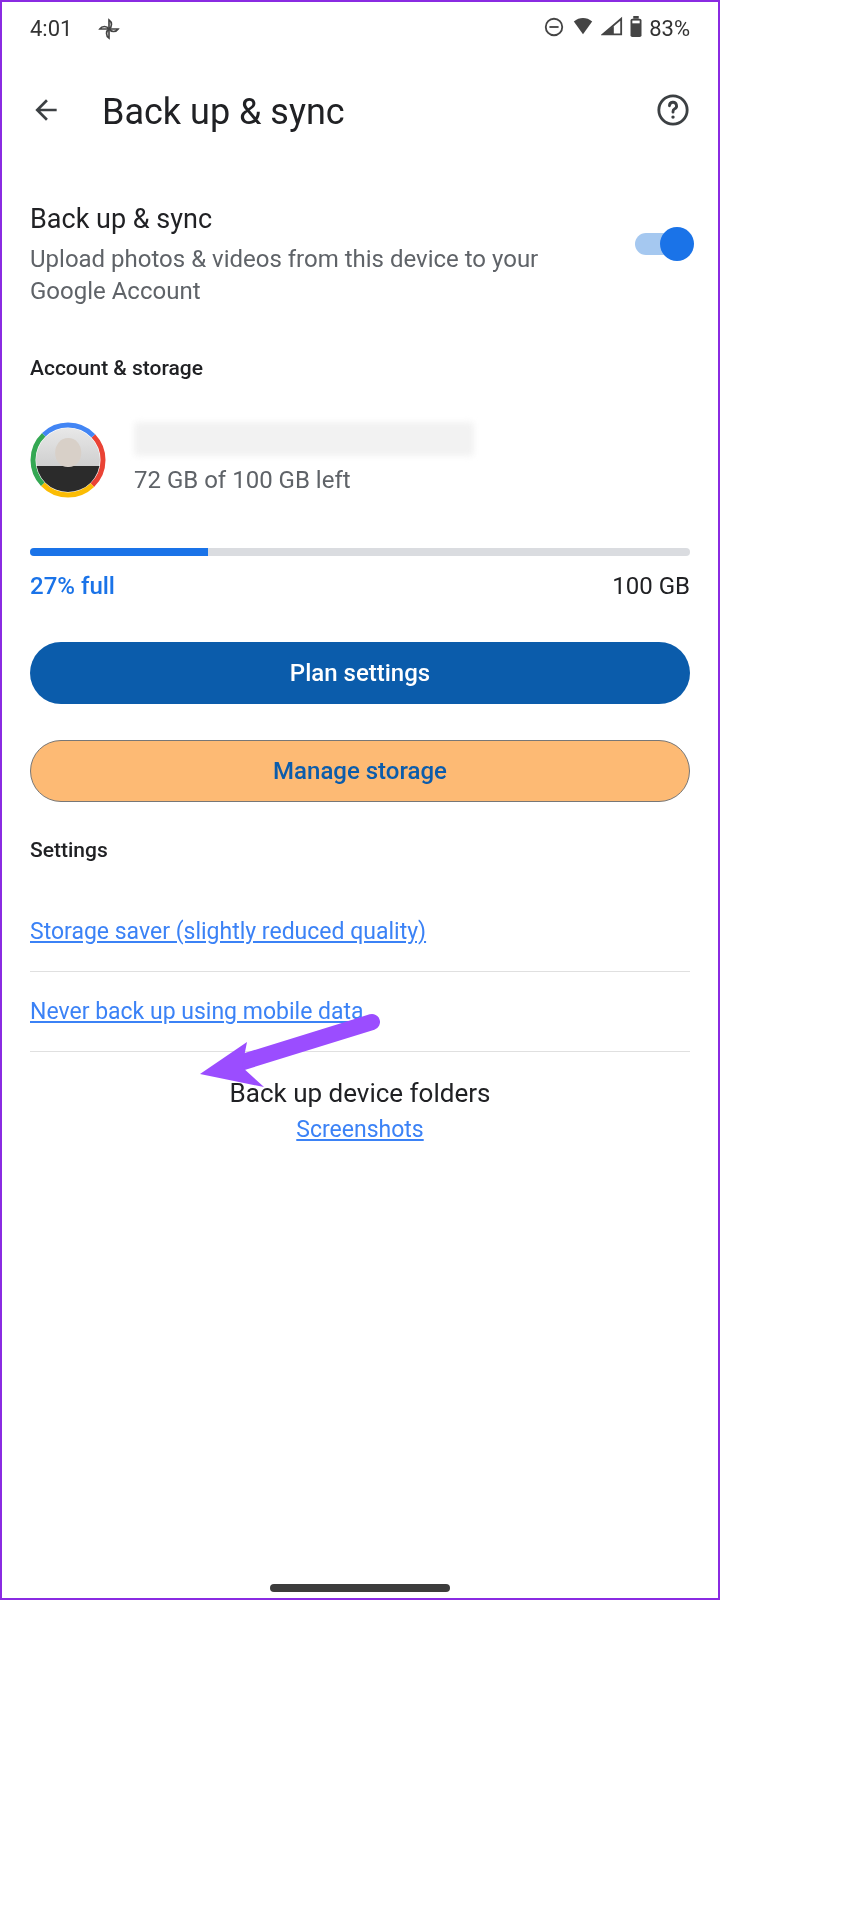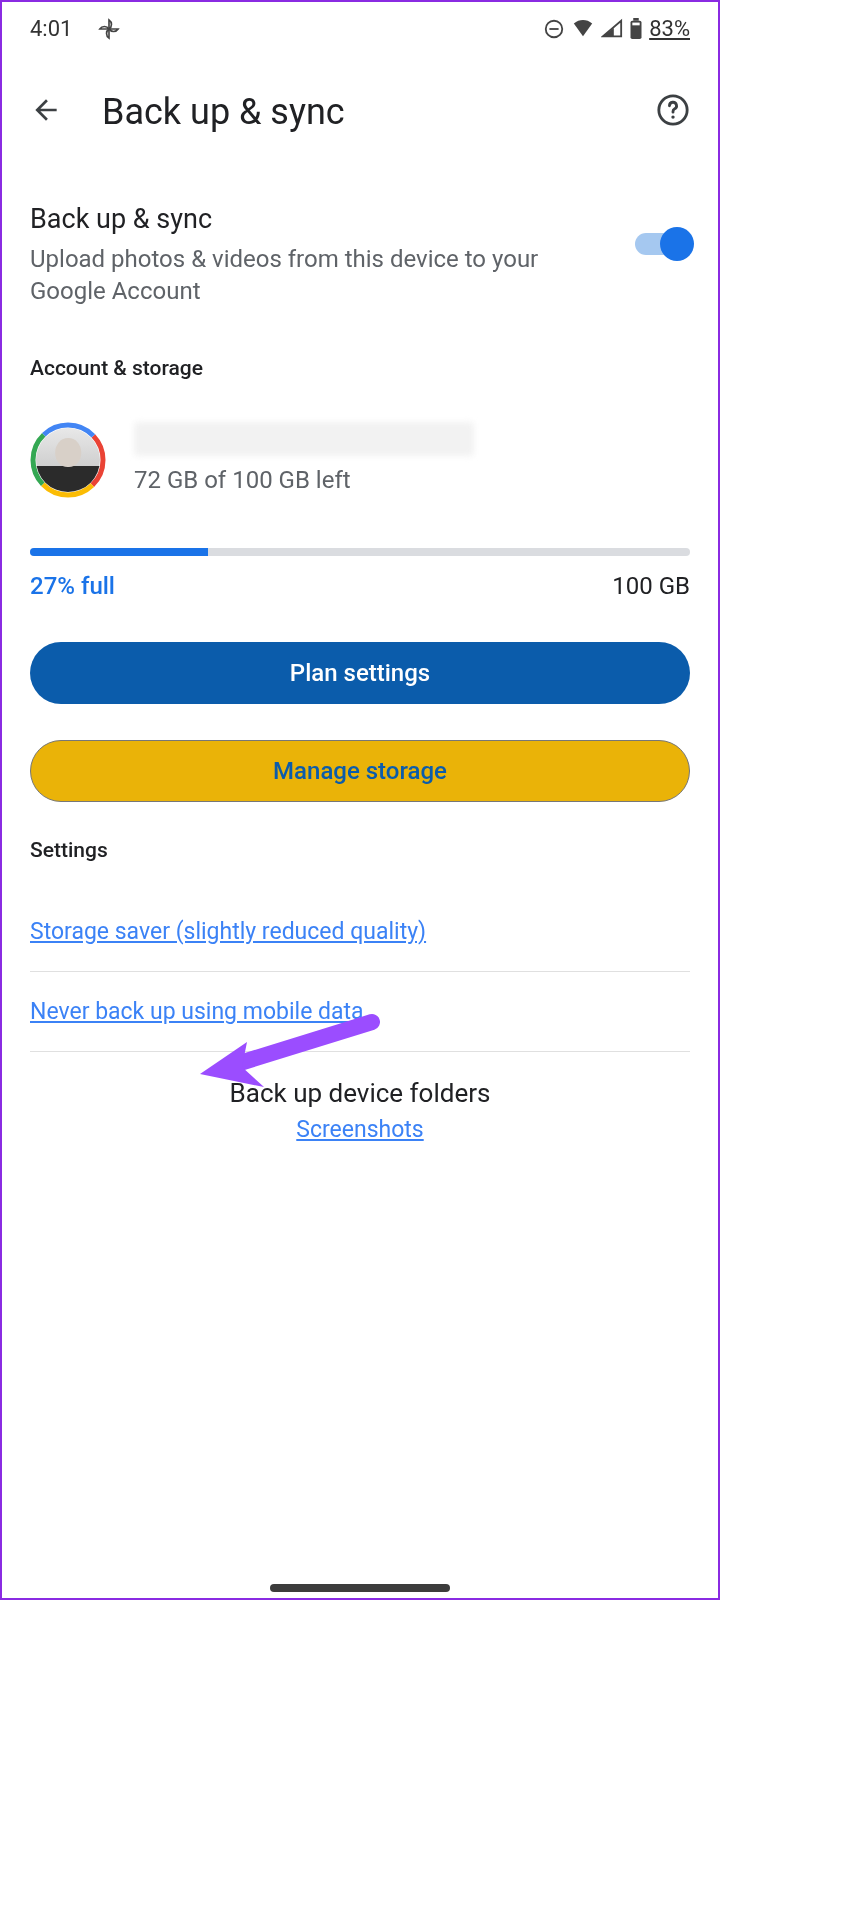--- a/index.html
+++ b/index.html
@@ -24,23 +24,21 @@
     font-size: 22px;
     color: #333;
   }
   .status-left {
     display: flex;
     align-items: center;
     gap: 26px;
   }
   .status-right {
     display: flex;
-    align-items: center;
     gap: 6px;
-    text-decoration: underline;
   }
   .pinwheel-icon svg, .status-right svg {
     display: block;
   }
   .header {
     display: flex;
     align-items: center;
     padding: 40px 28px 28px 28px;
     gap: 40px;
   }
@@ -191,21 +189,21 @@
     font-weight: 500;
     cursor: pointer;
     border: none;
     margin-bottom: 36px;
   }
   .btn-primary {
     background: #0b5cab;
     color: #fff;
   }
   .btn-secondary {
-    background: #eab308;
+    background: #fdba74;
     color: #0b5cab;
     border: 1px solid #777;
   }
   .settings-list {
     padding: 0 28px;
     margin-top: 30px;
   }
   .setting-item {
     padding: 26px 0;
     border-bottom: 1px solid #e0e0e0;

